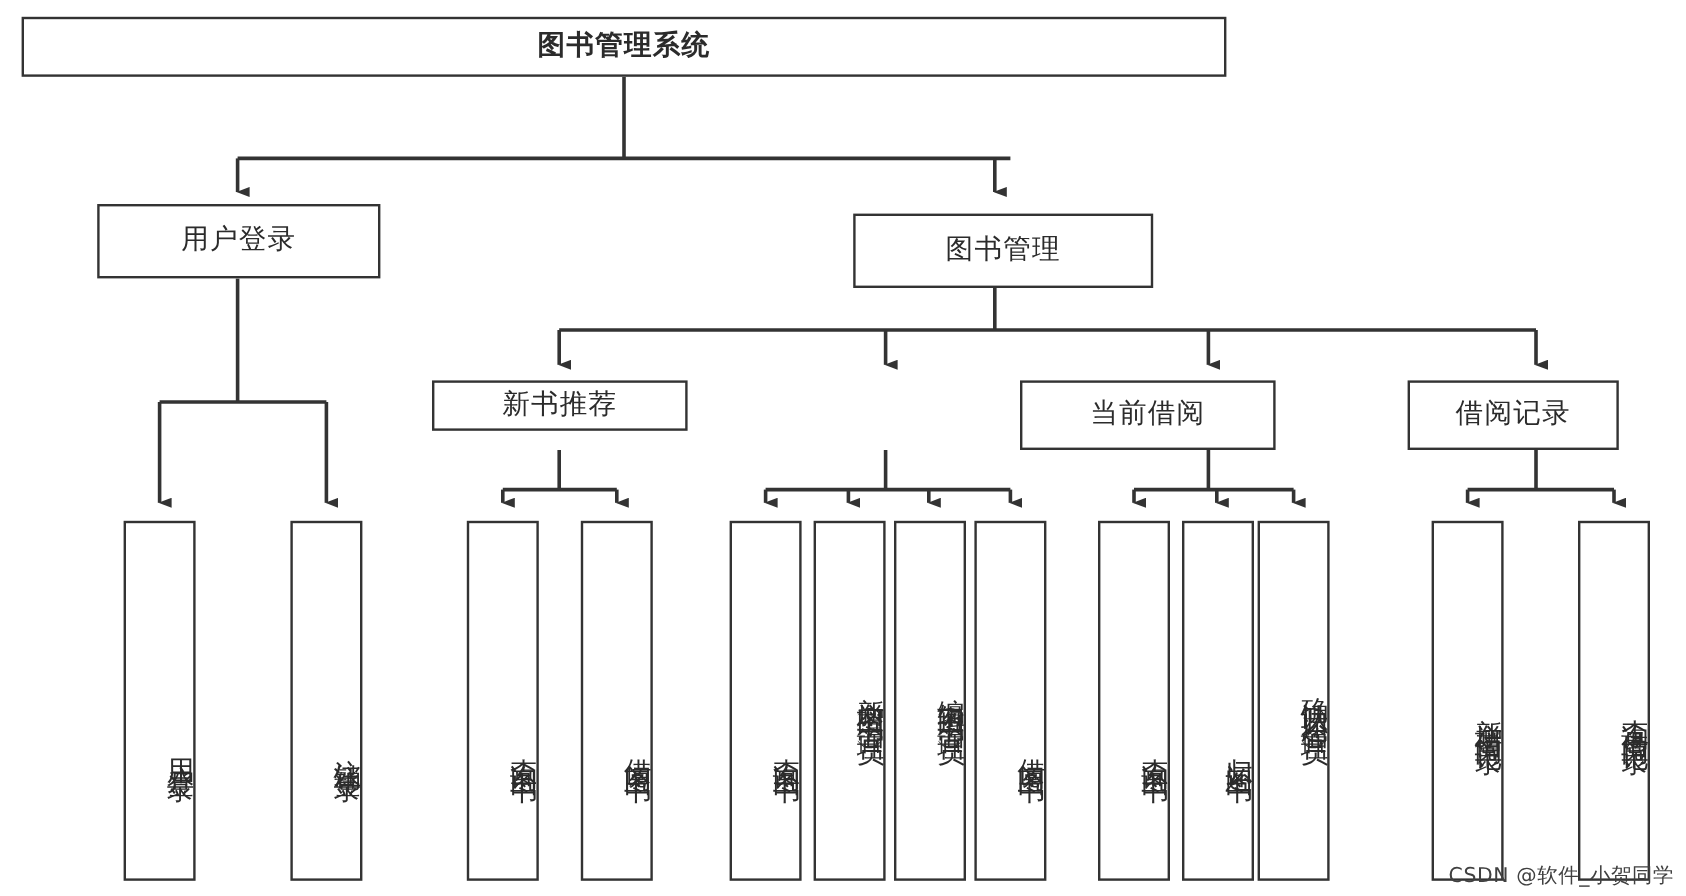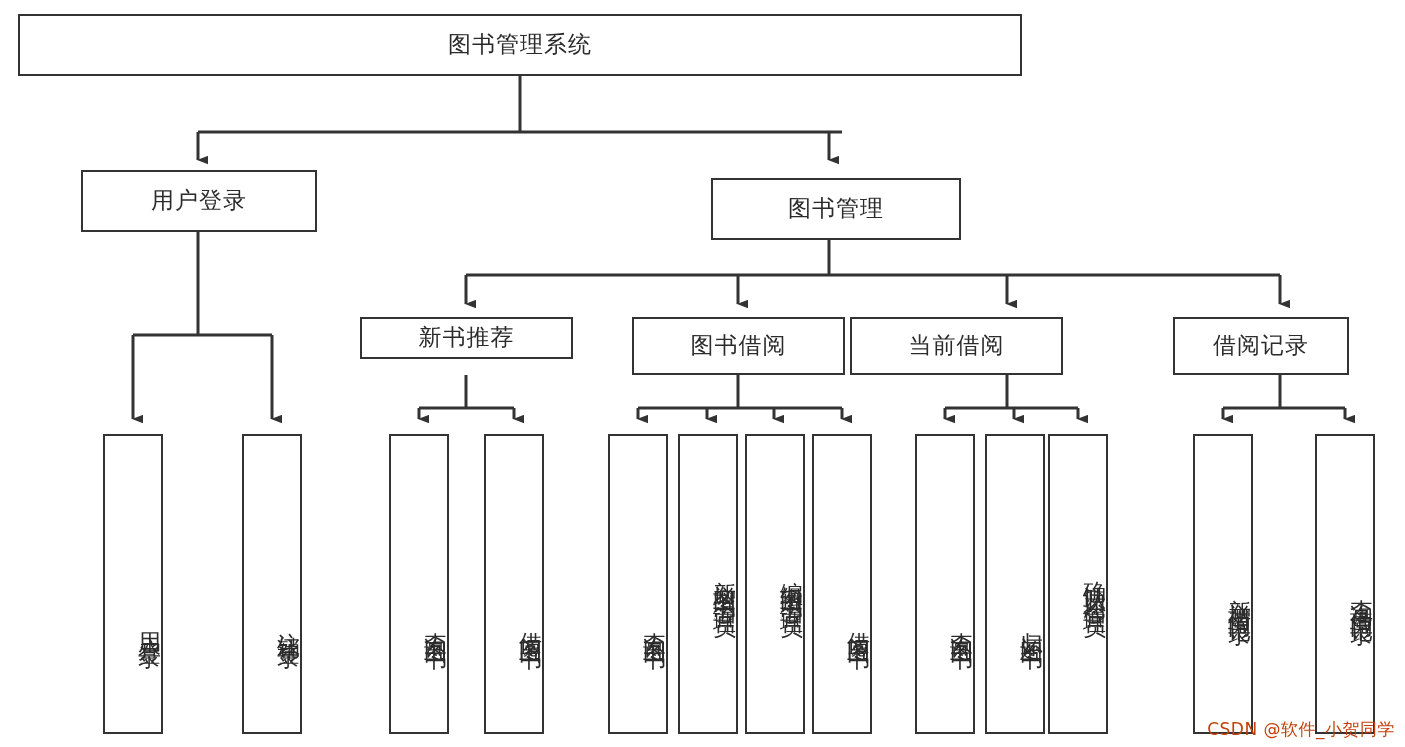--- a/index.html
+++ b/index.html
@@ -56,21 +56,21 @@
   }
   .node-box.vertical .node-label {
     white-space: normal;
     text-align: center;
   }
   #watermark {
     position: absolute;
     right: 10px;
     bottom: 6px;
     font-size: 17px;
-    color: #c2410c;
+    color: #404040;
     letter-spacing: 0.5px;
     white-space: nowrap;
     pointer-events: none;
   }
 </style>
 </head>
 <body>
 
 <div id="canvas">
 
@@ -129,39 +129,36 @@
     </g>
 
     <g stroke="#333333" stroke-width="3" fill="none">
       <path d="M 1280 375 L 1280 408"></path>
       <path d="M 1223 408 L 1345 408"></path>
       <path d="M 1223 408 L 1223 419" marker-end="url(#arrowhead)"></path>
       <path d="M 1345 408 L 1345 419" marker-end="url(#arrowhead)"></path>
     </g>
   </svg>
 
-  <div class="node-box horizontal" style="left:18px; top:14px; width:1004px; height:62px;">
+  <div class="node-box horizontal" style="left:18px; top:14px; width:1004px; height:50px;font-weight:bold;">
     <span class="node-label">图书管理系统</span>
   </div>
 
   <div class="node-box horizontal" style="left:81px; top:170px; width:236px; height:62px;">
     <span class="node-label">用户登录</span>
   </div>
 
   <div class="node-box horizontal" style="left:711px; top:178px; width:250px; height:62px;">
     <span class="node-label">图书管理</span>
   </div>
 
   <div class="node-box horizontal" style="left:360px; top:317px; width:213px; height:42px;">
     <span class="node-label">新书推荐</span>
   </div>
 
-  <div class="node-box horizontal" style="left:632px; top:317px; width:213px; height:58px;">
-    <span class="node-label">图书借阅</span>
-  </div>
 
   <div class="node-box horizontal" style="left:850px; top:317px; width:213px; height:58px;">
     <span class="node-label">当前借阅</span>
   </div>
 
   <div class="node-box horizontal" style="left:1173px; top:317px; width:176px; height:58px;">
     <span class="node-label">借阅记录</span>
   </div>
 
   <div class="node-box vertical" style="left:103px; top:434px; width:60px; height:300px; padding-top:86px;">

